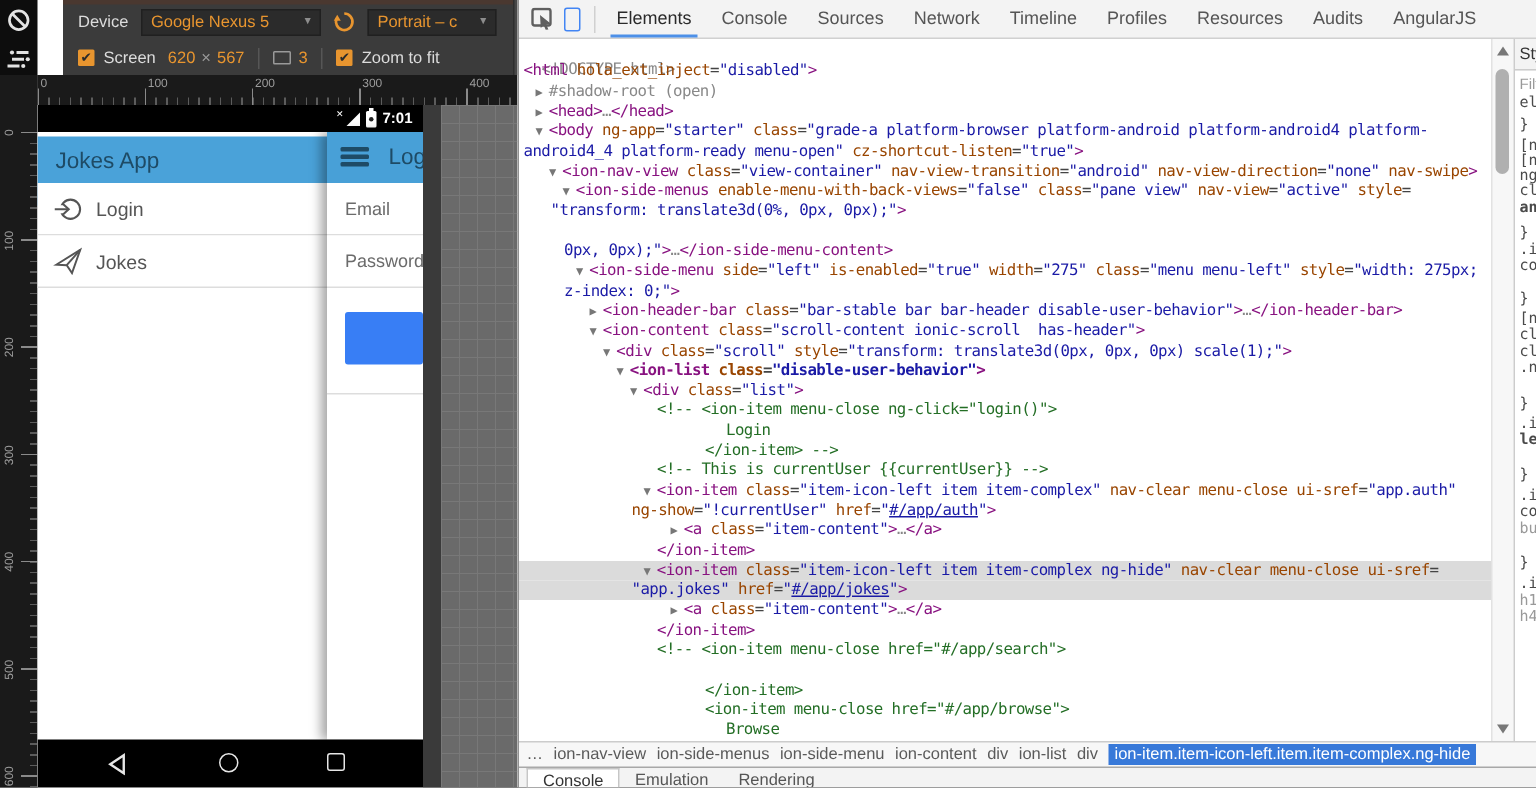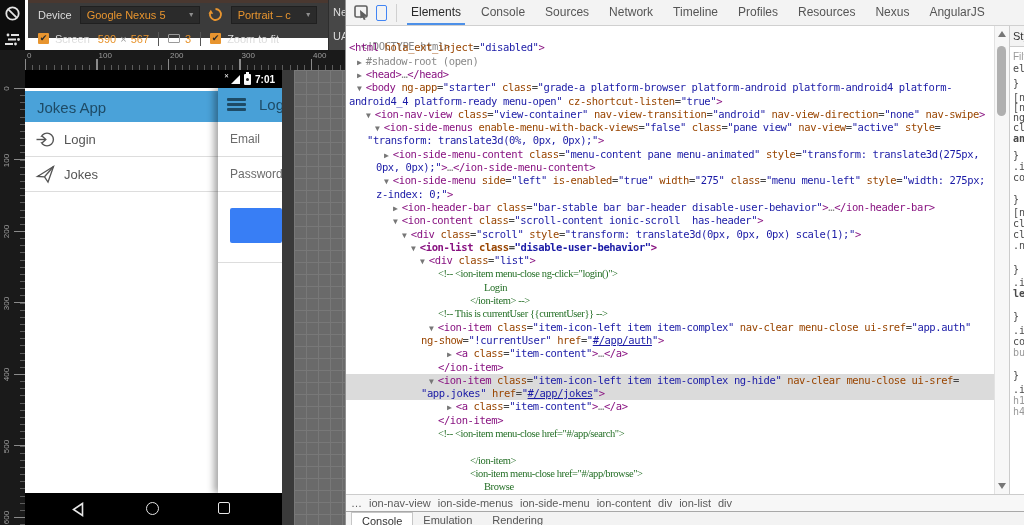--- a/index.html
+++ b/index.html
@@ -5,21 +5,21 @@
   html,body{margin:0;padding:0;background:#222;}
   #stage{position:relative;width:1024px;height:525px;overflow:hidden;
          font-family:"Liberation Sans",sans-serif;background:#fff;}
   *{box-sizing:border-box;}
 
   
   #left-strip{position:absolute;left:0;top:0;width:25px;height:525px;background:#0d0d0d;}
   .strip-icon{position:absolute;left:4px;width:17px;height:17px;}
 
   
-  #emu-toolbar{position:absolute;left:28px;top:0;width:320px;height:38px;background:#3b3b3b;
+  #emu-toolbar{position:absolute;left:42px;top:0;width:320px;height:50px;background:#3b3b3b;
                color:#c9c9c9;font-size:11px;}
   #emu-top-edge{position:absolute;left:0;top:0;width:100%;height:3px;background:#4a3830;}
   .emu-row{position:absolute;left:0;width:300px;height:23px;display:flex;align-items:center;padding-left:10px;}
   #emu-row1{top:3px;} #emu-row2{top:27px;}
   .emu-label{color:#dcdcdc;margin-right:8px;white-space:nowrap;}
   .emu-drop{display:flex;align-items:center;background:#2b2b2b;border:1px solid #202020;
             height:18px;padding:0 4px 0 6px;color:#e8952f;white-space:nowrap;}
   .emu-drop .caret{color:#8d8d8d;font-size:7px;margin-left:6px;}
   #device-drop{width:120px;justify-content:space-between;margin-right:8px;}
   #orient-drop{width:86px;justify-content:space-between;}
@@ -103,21 +103,21 @@
   #dt-toolbar .tsep{width:1px;height:18px;background:#d0d0d0;margin-right:4px;}
   .dt-tab{padding:0 10px;font-size:12px;color:#555;height:25px;line-height:25px;position:relative;white-space:nowrap;}
   .dt-tab.active{color:#2a2a2a;}
   .dt-tab.active:after{content:"";position:absolute;left:6px;right:6px;bottom:0;height:2px;background:#4d90e8;}
 
   #code{position:absolute;left:0;top:26px;width:648px;height:468px;overflow:hidden;background:#fff;
         font-family:"DejaVu Sans Mono",monospace;font-size:10.5px;letter-spacing:-0.4px;}
   .code-line{position:absolute;left:0;right:0;height:13.3px;line-height:13.3px;white-space:pre;}
   .code-line.sel{background:#dbdbdb;}
   .tk-g{color:#888;} .tk-t{color:#881280;} .tk-a{color:#994500;} .tk-n{color:#444;}
-  .tk-v{color:#1a1aa6;} .tk-l{color:#1a1aa6;text-decoration:underline;} .tk-c{color:#236e25;font-family:Liberation Serif, serif;}
+  .tk-v{color:#1a1aa6;} .tk-l{color:#1a1aa6;text-decoration:underline;} .tk-c{color:#236e25;}
   .tk-w{color:#777;font-size:8px;}
   #gutter-dots{position:absolute;left:1px;top:348px;color:#8a8a8a;font-size:10px;}
 
   #vscroll{position:absolute;left:648px;top:26px;width:15px;height:468px;background:#f7f7f7;
            border-left:1px solid #e2e2e2;}
   .sb-arrow{position:absolute;left:3px;width:0;height:0;}
   #sb-up{top:5px;border-left:4.5px solid transparent;border-right:4.5px solid transparent;border-bottom:6px solid #777;}
   #sb-down{bottom:5px;border-left:4.5px solid transparent;border-right:4.5px solid transparent;border-top:6px solid #777;}
   #sb-thumb{position:absolute;left:2px;top:20px;width:9px;height:70px;background:#b0b0b0;border-radius:5px;}
 
@@ -175,21 +175,21 @@
         <polygon points="0.5,6.8 5.2,6.8 2.8,2.8" fill="#e8952f"></polygon>
       </svg>
       <div class="emu-drop" id="orient-drop">
         <span>Portrait – c</span>
         <span class="caret">▼</span>
       </div>
     </div>
     <div class="emu-row" id="emu-row2">
       <span class="emu-check">✔</span>
       <span class="emu-label">Screen</span>
-      <span class="orange">590</span>
+      <span class="orange">620</span>
       <span class="dim" style="margin:0 4px">×</span>
       <span class="orange">567</span>
       <span class="emu-sep"></span>
       <span id="dpr-icon"></span>
       <span class="orange">3</span>
       <span class="emu-sep"></span>
       <span class="emu-check">✔</span>
       <span class="emu-label">Zoom to fit</span>
     </div>
     <div id="net-col">
@@ -300,37 +300,36 @@
       <span id="device-icon"></span>
       <span class="tsep"></span>
       <div id="dt-tabs" style="display:flex">
           <div class="dt-tab active">Elements</div>
           <div class="dt-tab">Console</div>
           <div class="dt-tab">Sources</div>
           <div class="dt-tab">Network</div>
           <div class="dt-tab">Timeline</div>
           <div class="dt-tab">Profiles</div>
           <div class="dt-tab">Resources</div>
-          <div class="dt-tab">Nexus</div>
+          <div class="dt-tab">Audits</div>
           <div class="dt-tab">AngularJS</div>
         </div>
     </div>
 
     <div id="code">
       <span id="gutter-dots">…</span>
     <div class="code-line" style="top: 14px; padding-left: 15px;"><span class="tk-g">&lt;!DOCTYPE html&gt;</span></div>
         <div class="code-line" style="top: 15.3px; padding-left: 3px;"><span class="tk-t">&lt;html </span><span class="tk-a">hola_ext_inject</span><span class="tk-n">=</span><span class="tk-v">"disabled"</span><span class="tk-t">&gt;</span></div>
         <div class="code-line" style="top: 28.6px; padding-left: 11px;"><span class="tk-w">▶ </span><span class="tk-g">#shadow-root (open)</span></div>
         <div class="code-line" style="top: 41.9px; padding-left: 11px;"><span class="tk-w">▶ </span><span class="tk-t">&lt;head</span><span class="tk-t">&gt;</span><span class="tk-g">…</span><span class="tk-t">&lt;/head&gt;</span></div>
         <div class="code-line" style="top: 55.2px; padding-left: 11px;"><span class="tk-w">▼ </span><span class="tk-t">&lt;body </span><span class="tk-a">ng-app</span><span class="tk-n">=</span><span class="tk-v">"starter"</span><span class="tk-a"> class</span><span class="tk-n">=</span><span class="tk-v">"grade-a platform-browser platform-android platform-android4 platform-</span></div>
         <div class="code-line" style="top: 68.5px; padding-left: 3px;"><span class="tk-v">android4_4 platform-ready menu-open"</span><span class="tk-a"> cz-shortcut-listen</span><span class="tk-n">=</span><span class="tk-v">"true"</span><span class="tk-t">&gt;</span></div>
         <div class="code-line" style="top: 81.8px; padding-left: 20px;"><span class="tk-w">▼ </span><span class="tk-t">&lt;ion-nav-view </span><span class="tk-a">class</span><span class="tk-n">=</span><span class="tk-v">"view-container"</span><span class="tk-a"> nav-view-transition</span><span class="tk-n">=</span><span class="tk-v">"android"</span><span class="tk-a"> nav-view-direction</span><span class="tk-n">=</span><span class="tk-v">"none"</span><span class="tk-a"> nav-swipe</span><span class="tk-t">&gt;</span></div>
         <div class="code-line" style="top: 95.1px; padding-left: 29px;"><span class="tk-w">▼ </span><span class="tk-t">&lt;ion-side-menus </span><span class="tk-a">enable-menu-with-back-views</span><span class="tk-n">=</span><span class="tk-v">"false"</span><span class="tk-a"> class</span><span class="tk-n">=</span><span class="tk-v">"pane view"</span><span class="tk-a"> nav-view</span><span class="tk-n">=</span><span class="tk-v">"active"</span><span class="tk-a"> style</span><span class="tk-n">=</span></div>
         <div class="code-line" style="top: 108.4px; padding-left: 21px;"><span class="tk-v">"transform: translate3d(0%, 0px, 0px);"</span><span class="tk-t">&gt;</span></div>
-        <div class="code-line" style="top: 121.7px; padding-left: 38px;"><span class="tk-w">▶ </span><span class="tk-t">&lt;ion-side-menu-content </span><span class="tk-a">class</span><span class="tk-n">=</span><span class="tk-v">"menu-content pane menu-animated"</span><span class="tk-a"> style</span><span class="tk-n">=</span><span class="tk-v">"transform: translate3d(275px,</span></div>
         <div class="code-line" style="top: 135px; padding-left: 30px;"><span class="tk-v">0px, 0px);"</span><span class="tk-t">&gt;</span><span class="tk-g">…</span><span class="tk-t">&lt;/ion-side-menu-content&gt;</span></div>
         <div class="code-line" style="top: 148.3px; padding-left: 38px;"><span class="tk-w">▼ </span><span class="tk-t">&lt;ion-side-menu </span><span class="tk-a">side</span><span class="tk-n">=</span><span class="tk-v">"left"</span><span class="tk-a"> is-enabled</span><span class="tk-n">=</span><span class="tk-v">"true"</span><span class="tk-a"> width</span><span class="tk-n">=</span><span class="tk-v">"275"</span><span class="tk-a"> class</span><span class="tk-n">=</span><span class="tk-v">"menu menu-left"</span><span class="tk-a"> style</span><span class="tk-n">=</span><span class="tk-v">"width: 275px;</span></div>
         <div class="code-line" style="top: 161.6px; padding-left: 30px;"><span class="tk-v">z-index: 0;"</span><span class="tk-t">&gt;</span></div>
         <div class="code-line" style="top: 174.9px; padding-left: 47px;"><span class="tk-w">▶ </span><span class="tk-t">&lt;ion-header-bar </span><span class="tk-a">class</span><span class="tk-n">=</span><span class="tk-v">"bar-stable bar bar-header disable-user-behavior"</span><span class="tk-t">&gt;</span><span class="tk-g">…</span><span class="tk-t">&lt;/ion-header-bar&gt;</span></div>
         <div class="code-line" style="top: 188.2px; padding-left: 47px;"><span class="tk-w">▼ </span><span class="tk-t">&lt;ion-content </span><span class="tk-a">class</span><span class="tk-n">=</span><span class="tk-v">"scroll-content ionic-scroll  has-header"</span><span class="tk-t">&gt;</span></div>
         <div class="code-line" style="top: 201.5px; padding-left: 56px;"><span class="tk-w">▼ </span><span class="tk-t">&lt;div </span><span class="tk-a">class</span><span class="tk-n">=</span><span class="tk-v">"scroll"</span><span class="tk-a"> style</span><span class="tk-n">=</span><span class="tk-v">"transform: translate3d(0px, 0px, 0px) scale(1);"</span><span class="tk-t">&gt;</span></div>
         <div class="code-line" style="top: 214.8px; padding-left: 65px; font-weight: bold;"><span class="tk-w">▼ </span><span class="tk-t">&lt;ion-list </span><span class="tk-a">class</span><span class="tk-n">=</span><span class="tk-v">"disable-user-behavior"</span><span class="tk-t">&gt;</span></div>
         <div class="code-line" style="top: 228.1px; padding-left: 74px;"><span class="tk-w">▼ </span><span class="tk-t">&lt;div </span><span class="tk-a">class</span><span class="tk-n">=</span><span class="tk-v">"list"</span><span class="tk-t">&gt;</span></div>
         <div class="code-line" style="top: 241.4px; padding-left: 92px;"><span class="tk-c">&lt;!-- &lt;ion-item menu-close ng-click="login()"&gt;</span></div>
         <div class="code-line" style="top: 254.7px; padding-left: 138px;"><span class="tk-c">Login</span></div>
@@ -392,20 +391,21 @@
 
     <div id="crumbs">
         <span class="crumb">…</span>
         <span class="crumb">ion-nav-view</span>
         <span class="crumb">ion-side-menus</span>
         <span class="crumb">ion-side-menu</span>
         <span class="crumb">ion-content</span>
         <span class="crumb">div</span>
         <span class="crumb">ion-list</span>
         <span class="crumb">div</span>
+        <span class="crumb selected">ion-item.item-icon-left.item.item-complex.ng-hide</span>
       </div>
 
     <div id="drawer">
         <span class="drawer-tab selected">Console</span>
         <span class="drawer-tab">Emulation</span>
         <span class="drawer-tab">Rendering</span>
       </div>
   </div>
 
 </div>

